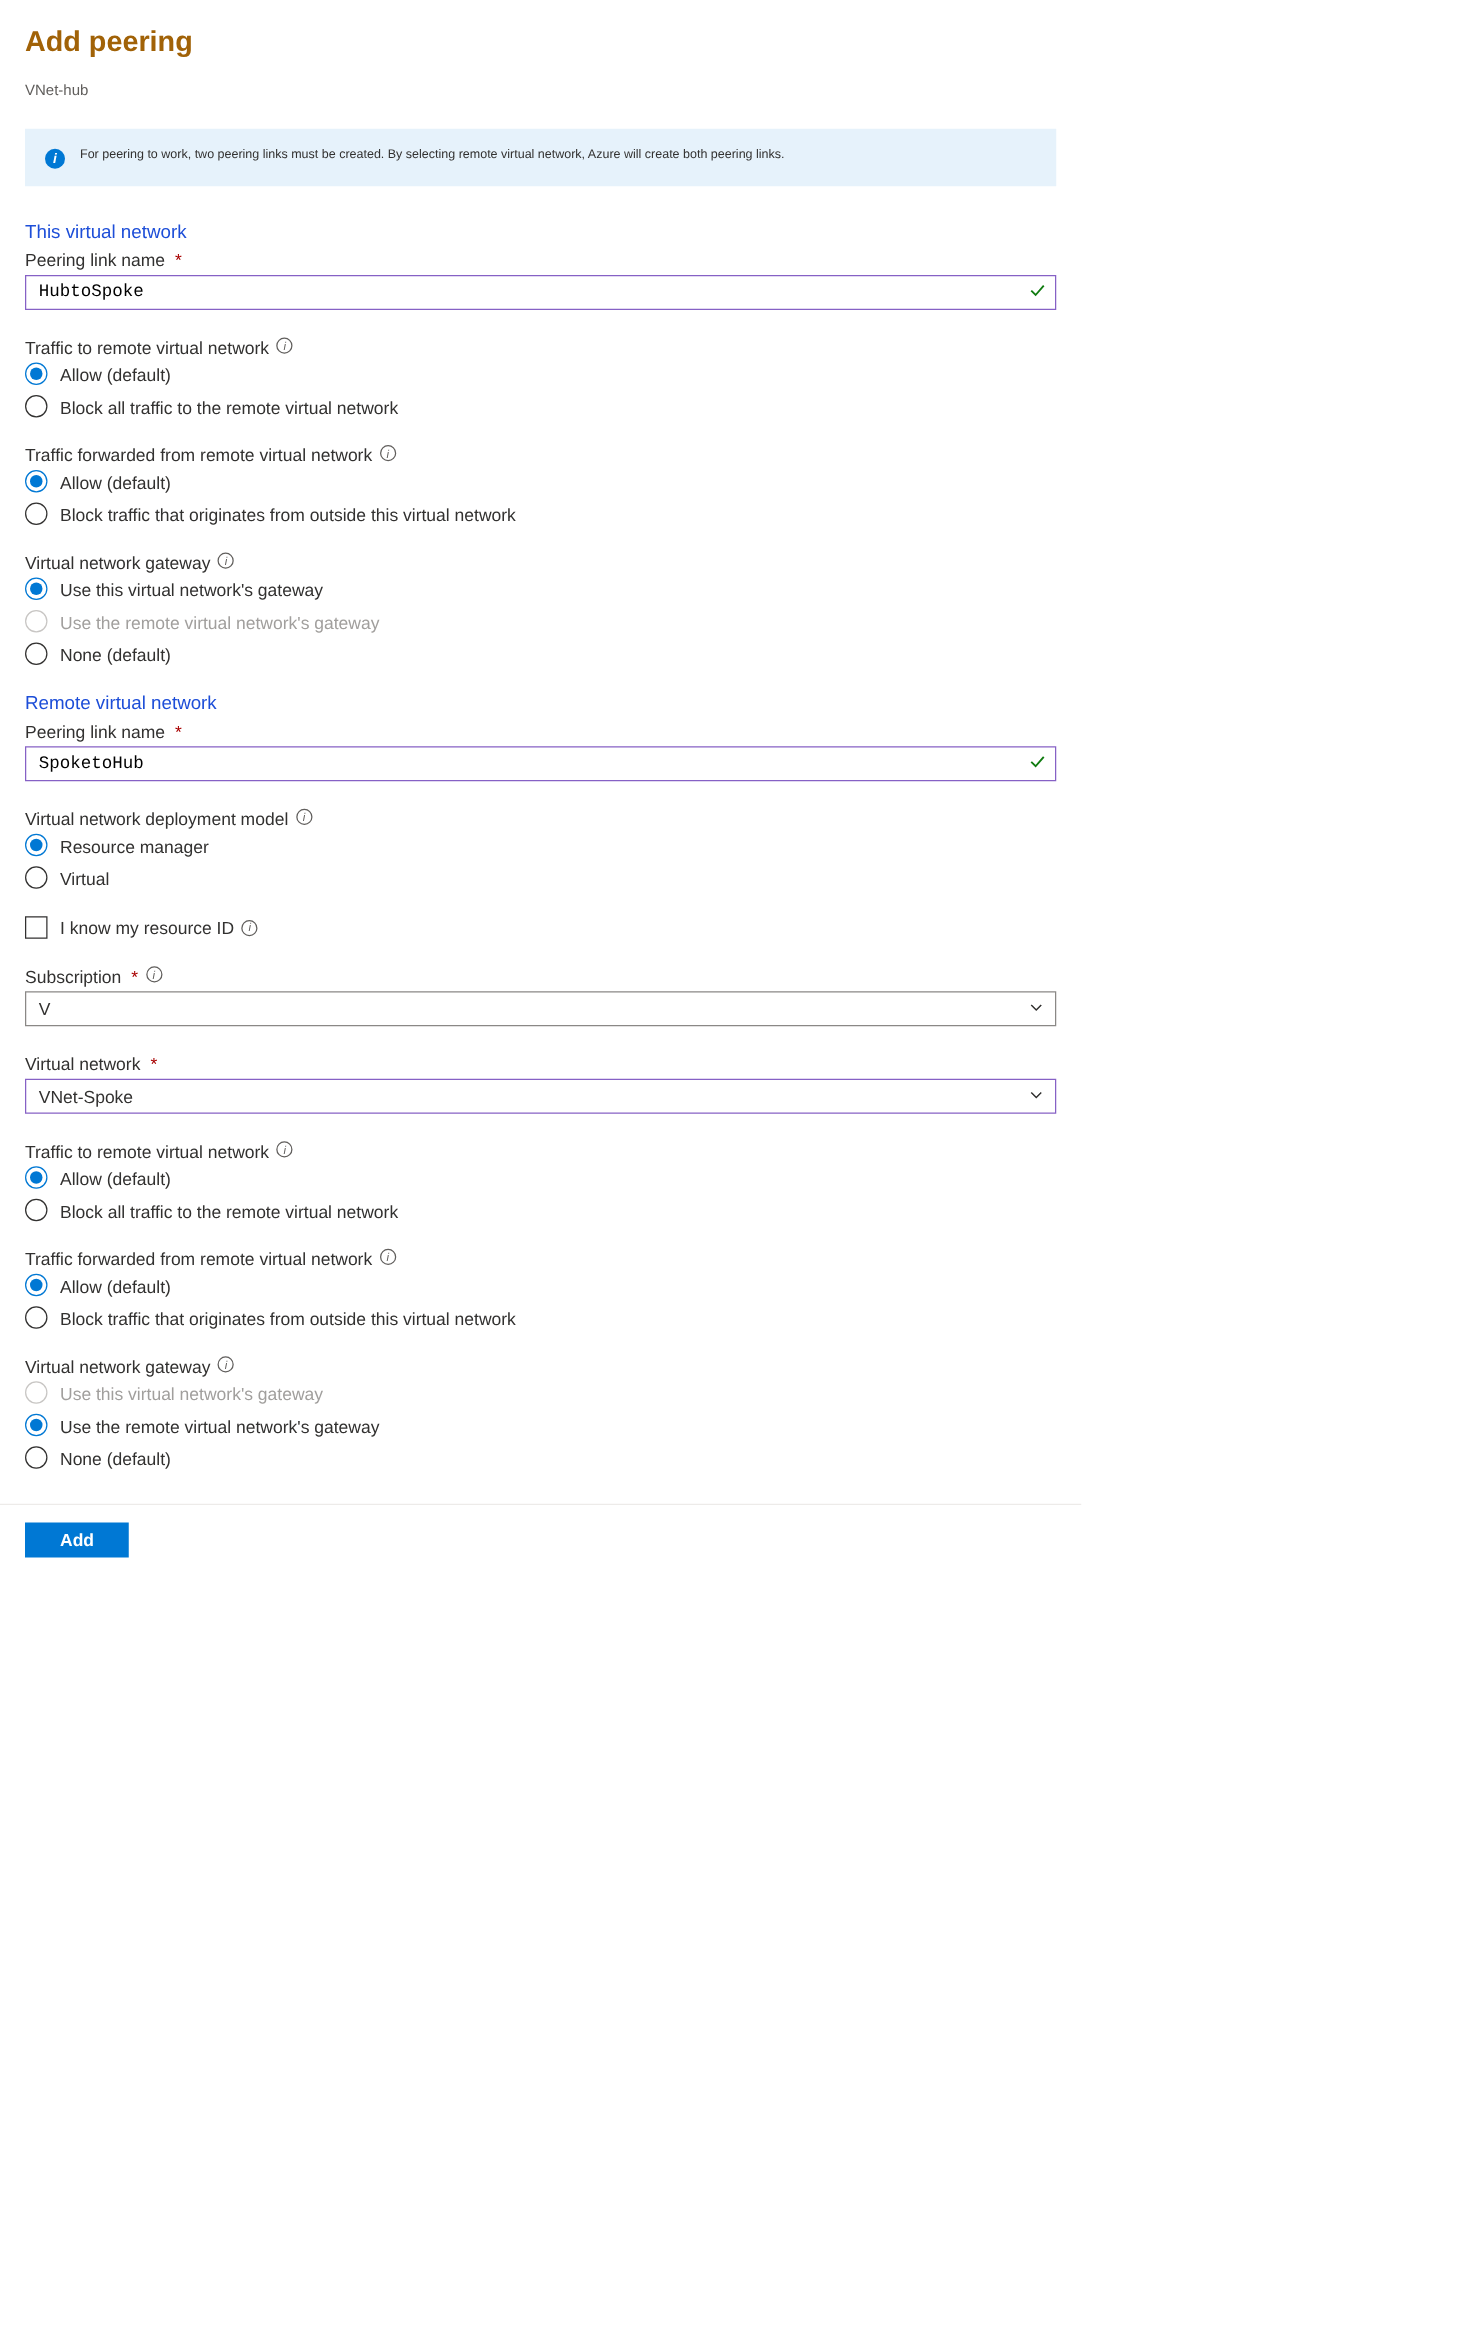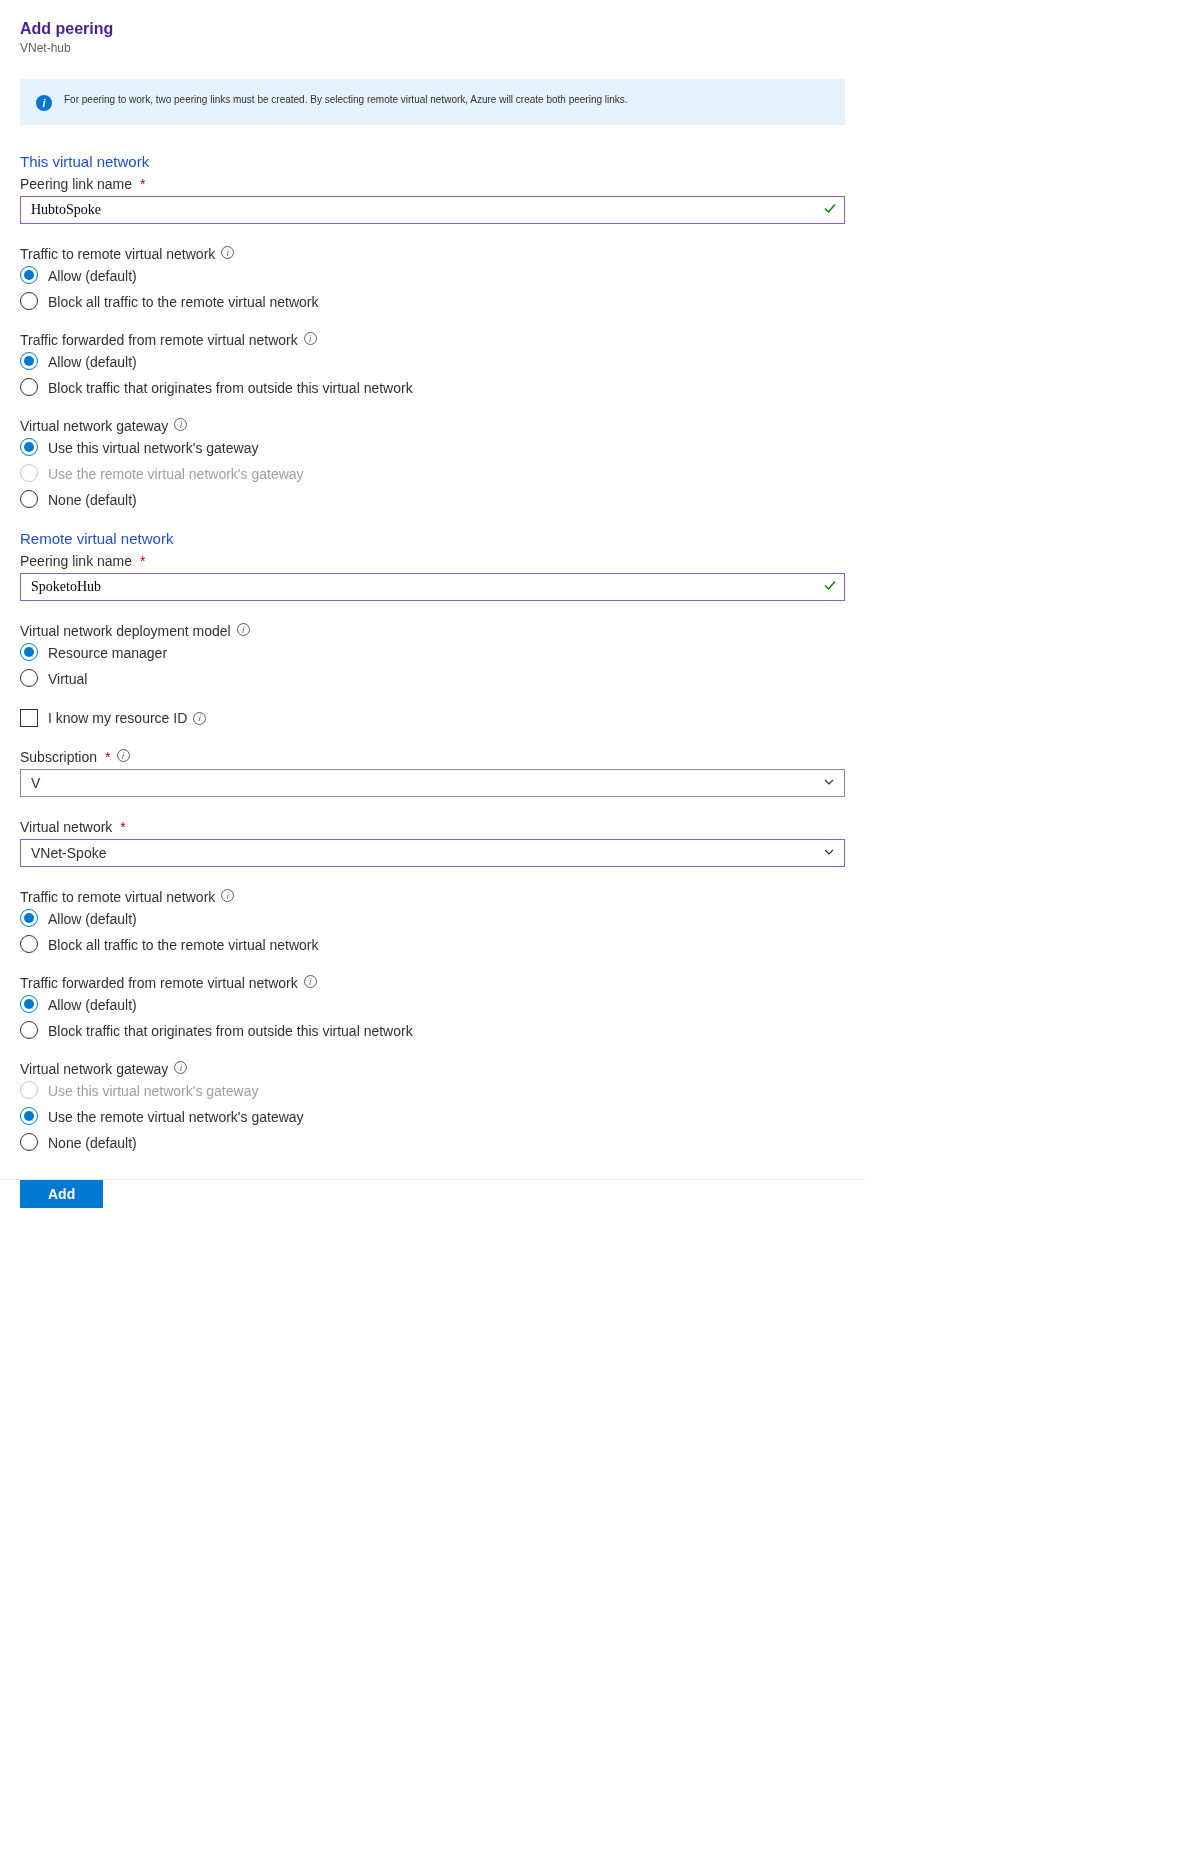--- a/index.html
+++ b/index.html
@@ -11,24 +11,24 @@
       font-family: 'Segoe UI', -apple-system, sans-serif;
       font-size: 14px;
       color: #323130;
       background: #ffffff;
       padding: 20px;
     }
     .container {
       max-width: 825px;
     }
     .page-title {
-      font-size: 16px;
+      font-size: 23px;
       font-weight: 600;
-      margin-bottom: 3px;
-      color: #4c1d95;
+      margin-bottom: 18px;
+      color: #a16207;
     }
     .page-subtitle {
       font-size: 12px;
       color: #605e5c;
       margin-bottom: 24px;
     }
     .info-banner {
       background: #e6f2fb;
       padding: 14px 16px;
       display: flex;
@@ -89,21 +89,21 @@
       cursor: pointer;
     }
     .text-input {
       width: 100%;
       height: 28px;
       padding: 0 32px 0 10px;
       font-size: 14px;
       border: 1px solid #8a8886;
       background: #ffffff;
       outline: none;
-      font-family: Liberation Serif, serif;
+      font-family: Liberation Mono, monospace;
     }
     .text-input.valid {
       border-color: #8661c5;
     }
     .input-wrapper {
       position: relative;
       margin-bottom: 22px;
     }
     .check-icon {
       position: absolute;
@@ -196,20 +196,21 @@
     }
     .chevron {
       position: absolute;
       right: 10px;
       top: 50%;
       transform: translateY(-50%);
       pointer-events: none;
     }
     .footer {
       border-top: 1px solid #edebe9;
+      padding-top: 14px;
       margin-top: 28px;
       width: 865px;
       margin-left: -20px;
       padding-left: 20px;
     }
     .add-button {
       background: #0078d4;
       color: #ffffff;
       border: none;
       padding: 6px 28px;

